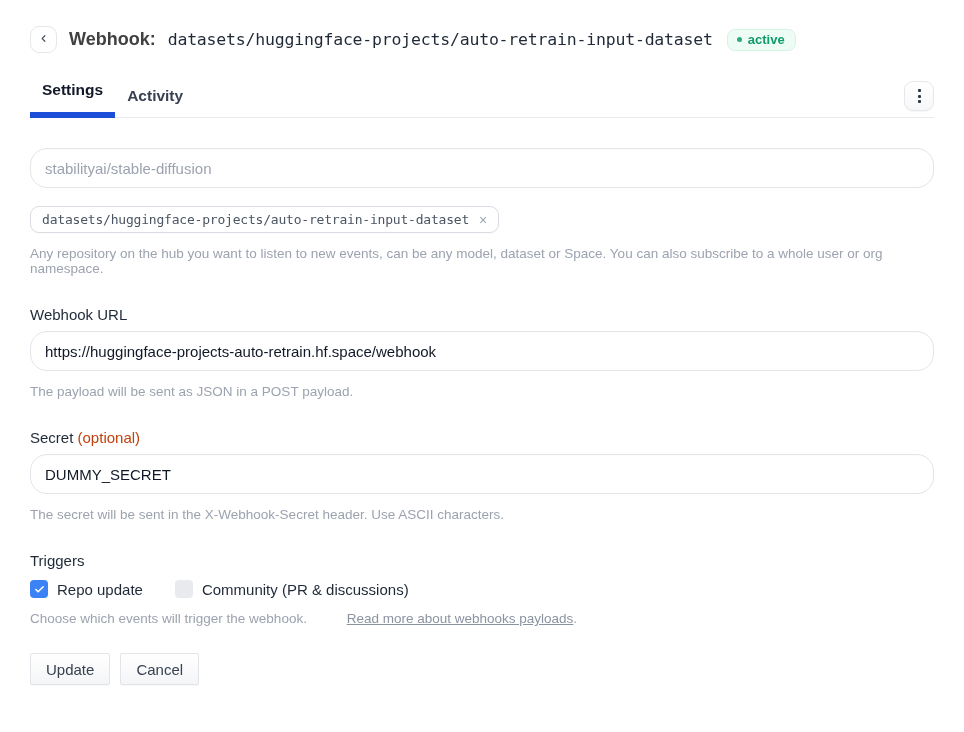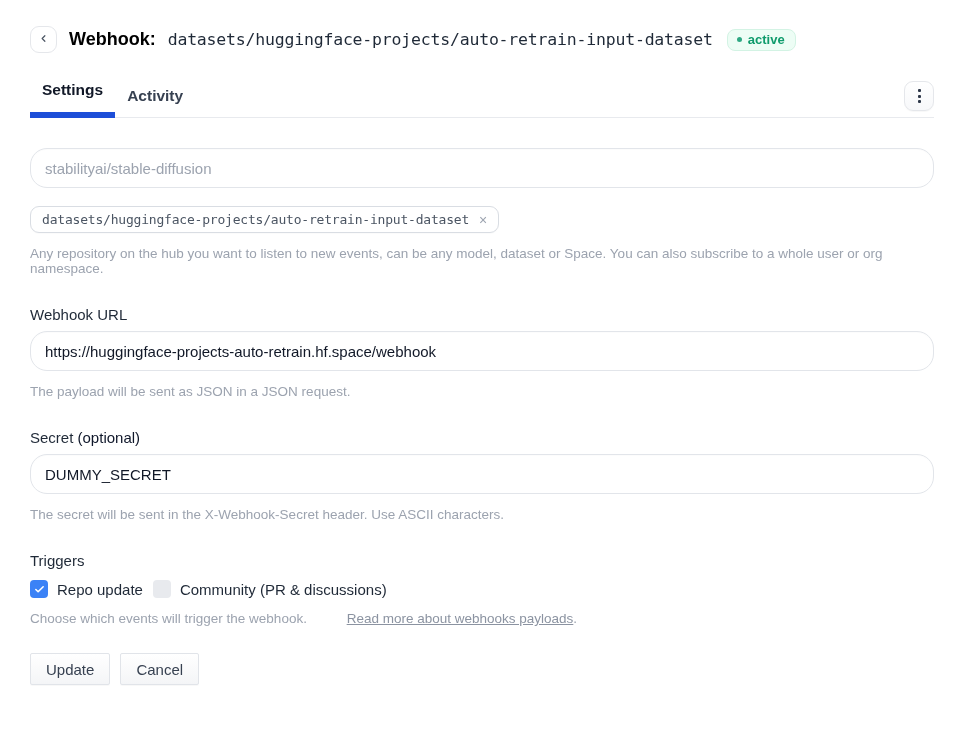--- a/index.html
+++ b/index.html
@@ -14,21 +14,21 @@
 
   
   .header { display:flex; align-items:center; gap:12px; }
   .back-btn {
     width:27px; height:27px; flex:0 0 auto;
     border:1px solid #e5e7eb; border-radius:9px;
     background:#ffffff; cursor:pointer;
     display:flex; align-items:center; justify-content:center;
     color:#4b5563;
   }
-  .header-title { font-size:18px; font-weight:700; color:#000000; }
+  .header-title { font-size:18px; font-weight:700; color:#404040; }
   .header-repo {
     font-family:"DejaVu Sans Mono", monospace;
     font-size:16.5px; color:#1f2937; letter-spacing:-0.2px;
     white-space:nowrap;
   }
   .badge {
     display:inline-flex; align-items:center; gap:6px;
     background:#edfdf5; border:1px solid #d3f3e4;
     color:#0f9b6c; font-size:13px;
     padding:2px 10px 3px 9px; border-radius:8px;
@@ -57,21 +57,21 @@
     background:linear-gradient(to bottom,#ffffff,#f7f8fa);
     box-shadow:0 1px 1px rgba(0,0,0,0.03);
     cursor:pointer;
     display:flex; flex-direction:column; align-items:center; justify-content:center; gap:2.5px;
   }
   .kebab-dot { width:3px; height:3px; background:#2d3748; border-radius:1px; }
 
   
   .section { margin-top:30px; }
   .field-label { font-size:15px; color:#1f2937; margin-bottom:8px; }
-  .optional { color:#0f172a;margin-top:44px; }
+  .optional { color:#c2410c;margin-top:44px; }
   .text-input {
     width:100%; height:40px;
     border:1px solid #e2e5ea; border-radius:17px;
     padding:0 14px;
     font-family:"Liberation Sans", sans-serif;
     font-size:15px; color:#111827;
     background:#ffffff; outline:none;
     box-shadow:inset 0 1px 1px rgba(0,0,0,0.015);
   }
   .text-input::placeholder { color:#9ca3af; }
@@ -88,21 +88,21 @@
     font-size:13px; color:#4b5563; letter-spacing:-0.2px;
   }
   .chip-close {
     color:#9ca3af; font-size:14px; line-height:1;
     cursor:pointer; padding:0 1px;
   }
   .help { margin-top:13px; font-size:13.5px; color:#9ca3af; }
   .help a { color:#8b93a1; text-decoration:underline; cursor:pointer;padding-left:36px; }
 
   
-  .checkbox-row { display:flex; align-items:center; gap:10px; margin-top:11px; }
+  .checkbox-row { display:flex; align-items:center; gap:32px; margin-top:11px; }
   .checkbox-item { display:flex; align-items:center; gap:9px; cursor:pointer; }
   .checkbox {
     width:18px; height:18px; border-radius:4px; flex:0 0 auto;
     display:flex; align-items:center; justify-content:center;
   }
   .checkbox.checked { background:#3b82f6; }
   .checkbox.unchecked { background:#e8eaee; }
   .checkbox-label { font-size:15px; color:#1f2937; }
 
   
@@ -156,21 +156,21 @@
         <span class="chip-text">datasets/huggingface-projects/auto-retrain-input-dataset</span>
         <span class="chip-close">×</span>
       </span>
     </div>
     <div class="help">Any repository on the hub you want to listen to new events, can be any model, dataset or Space. You can also subscribe to a whole user or org namespace.</div>
   </div>
 
   <div class="section">
     <div class="field-label">Webhook URL</div>
     <input class="text-input" type="text" value="https://huggingface-projects-auto-retrain.hf.space/webhook" style="">
-    <div class="help">The payload will be sent as JSON in a JSON request.</div>
+    <div class="help">The payload will be sent as JSON in a POST payload.</div>
   </div>
 
   <div class="section">
     <div class="field-label">
       <span>Secret</span>
       <span class="optional">(optional)</span>
     </div>
     <input class="text-input" type="text" value="DUMMY_SECRET" style="">
     <div class="help">The secret will be sent in the X-Webhook-Secret header. Use ASCII characters.</div>
   </div>

